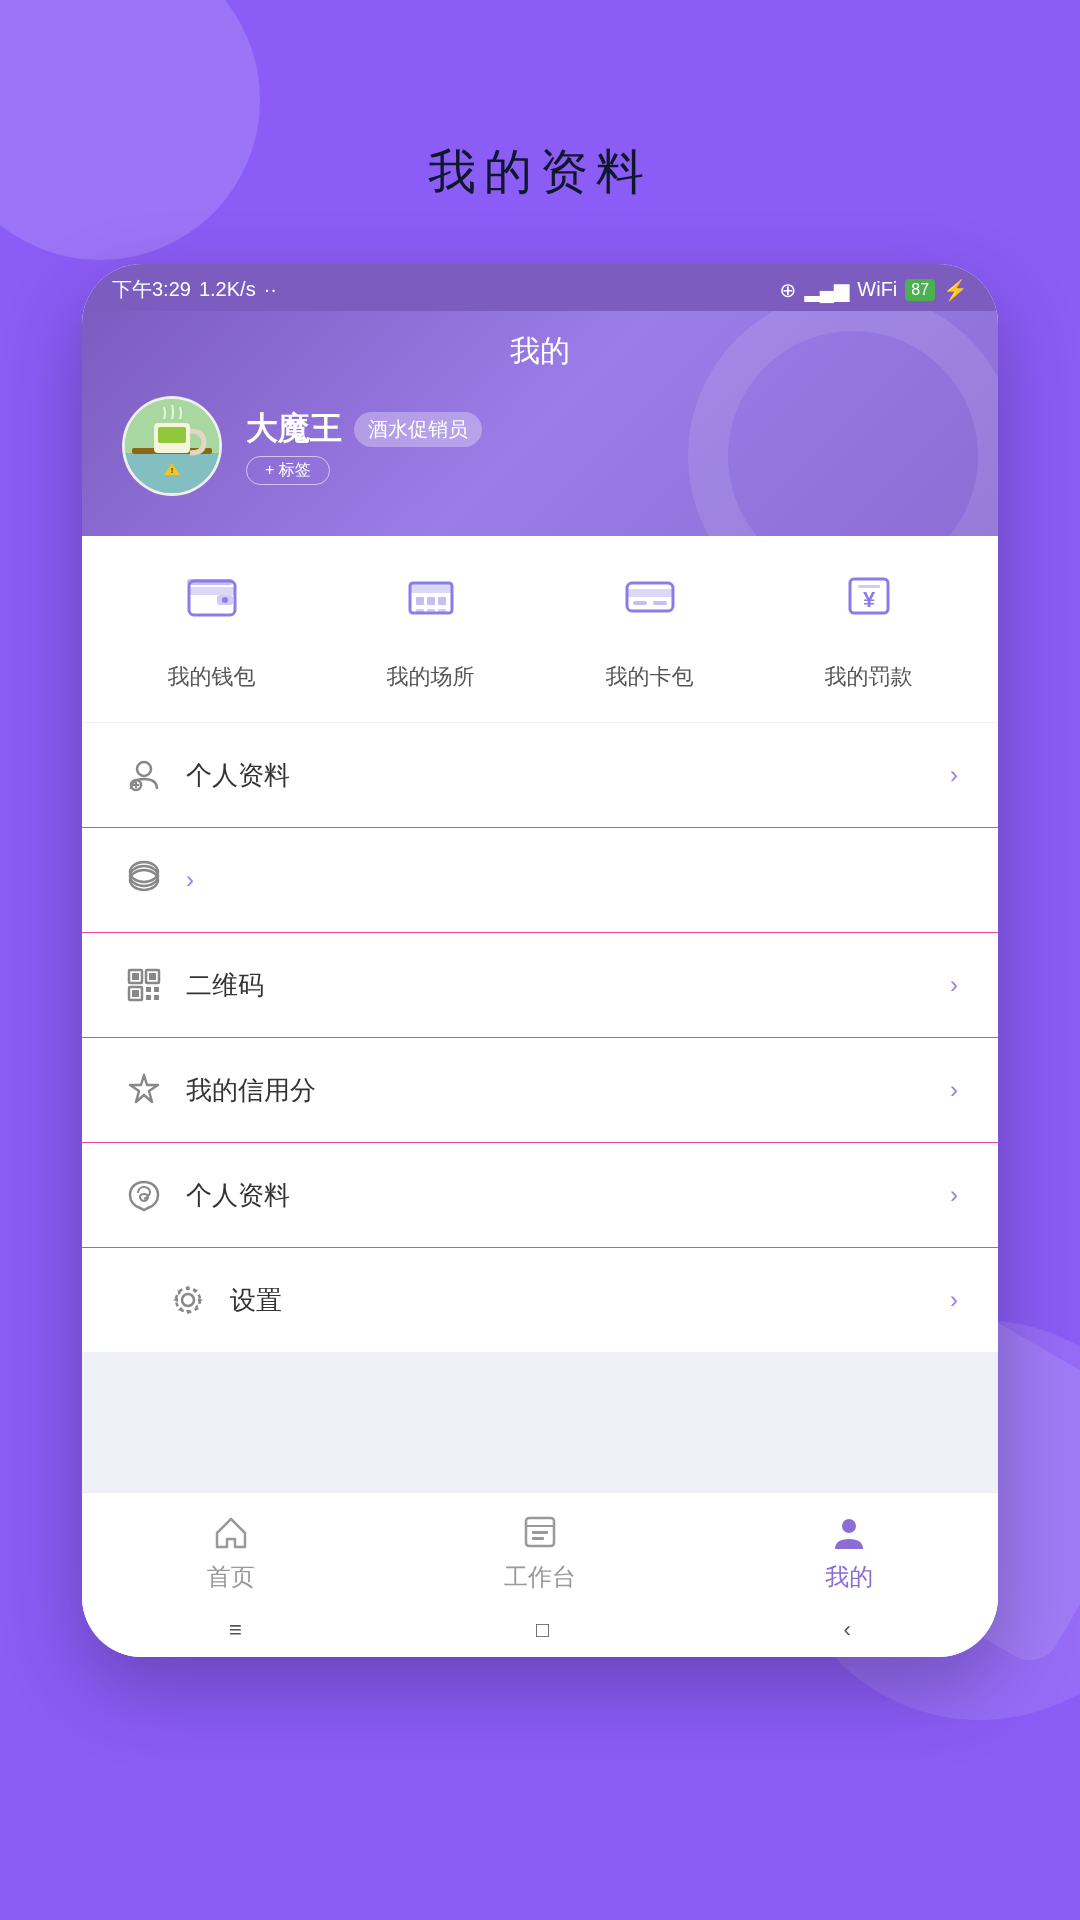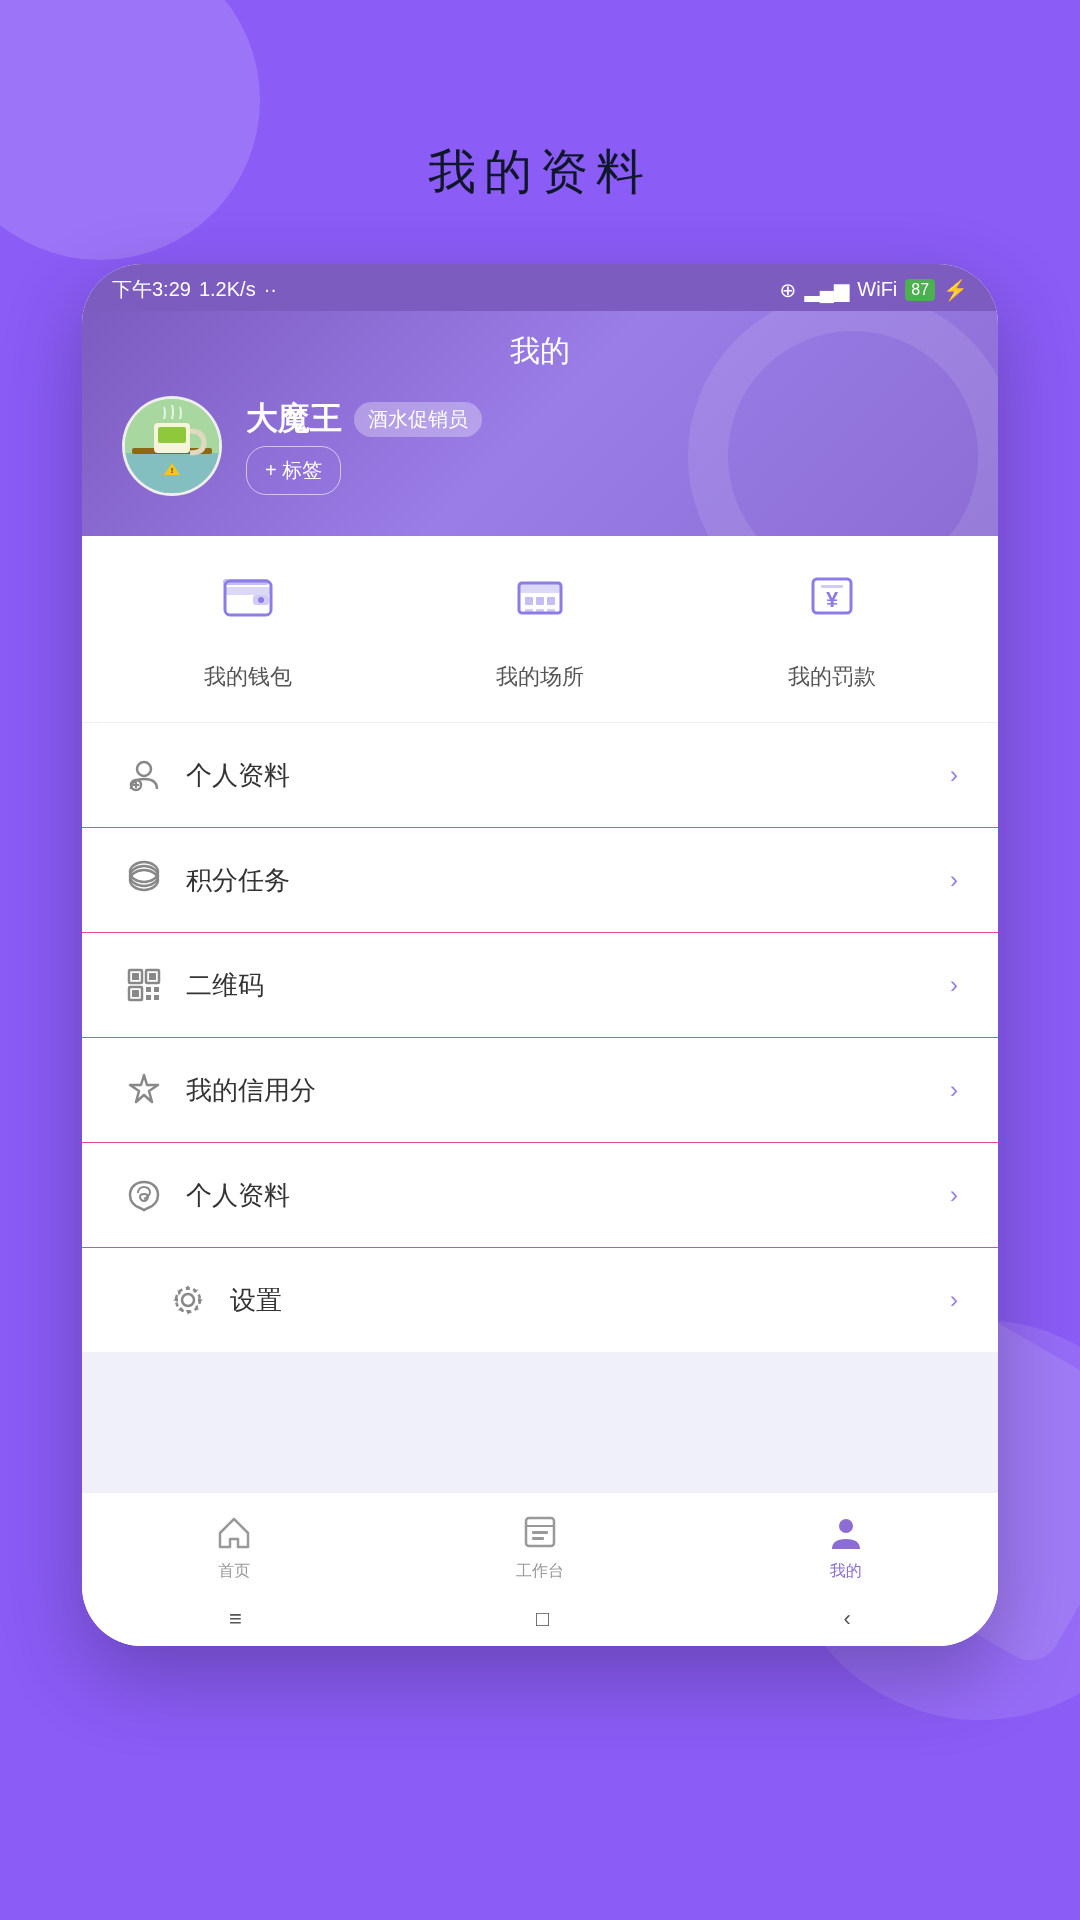--- a/index.html
+++ b/index.html
@@ -160,22 +160,22 @@
       font-size: 20px;
       padding: 4px 14px;
       border-radius: 20px;
       margin-left: 12px;
     }
     .user-tag-btn {
       display: inline-flex;
       align-items: center;
       border: 1.5px solid rgba(255,255,255,0.6);
       color: white;
-      font-size: 20px;
-      padding: 10px 18px;
+      font-size: 16px;
+      padding: 3px 18px;
       border-radius: 20px;
       background: transparent;
       gap: 4px;
       cursor: pointer;
       width: fit-content;
     }
 
     
     .quick-actions {
       background: white;
@@ -259,21 +259,21 @@
       cursor: pointer;
     }
     .nav-icon {
       width: 46px;
       height: 46px;
       display: flex;
       align-items: center;
       justify-content: center;
     }
     .nav-label {
-      font-size: 16px;
+      font-size: 24px;
       color: #999;
     }
     .nav-label.active { color: #8B6DD4; }
 
     
     .android-nav {
       background: white;
       display: flex;
       justify-content: space-around;
       align-items: center;
@@ -379,20 +379,31 @@
           <rect x="21" y="24" width="8" height="8" rx="1" fill="#8B7DE8" opacity="0.5"></rect>
           <rect x="32" y="24" width="8" height="8" rx="1" fill="#8B7DE8" opacity="0.5"></rect>
           <rect x="10" y="36" width="8" height="4" rx="1" fill="#8B7DE8" opacity="0.4"></rect>
           <rect x="21" y="36" width="8" height="4" rx="1" fill="#8B7DE8" opacity="0.4"></rect>
           <rect x="32" y="36" width="8" height="4" rx="1" fill="#8B7DE8" opacity="0.4"></rect>
         </svg>
       </div>
       <span class="quick-action-label">我的场所</span>
     </div>
 
+    <div class="quick-action-item">
+      <div class="quick-action-icon">
+        <svg width="50" height="46" viewBox="0 0 50 46">
+          <rect x="2" y="10" width="46" height="28" rx="5" fill="none" stroke="#8B7DE8" stroke-width="3"></rect>
+          <rect x="2" y="16" width="46" height="8" fill="#8B7DE8" opacity="0.3"></rect>
+          <rect x="8" y="28" width="14" height="4" rx="2" fill="#8B7DE8" opacity="0.5"></rect>
+          <rect x="28" y="28" width="14" height="4" rx="2" fill="#8B7DE8" opacity="0.5"></rect>
+        </svg>
+      </div>
+      <span class="quick-action-label">我的卡包</span>
+    </div>
 
     <div class="quick-action-item">
       <div class="quick-action-icon">
         <svg width="50" height="46" viewBox="0 0 50 46">
           <rect x="6" y="6" width="38" height="34" rx="4" fill="none" stroke="#8B7DE8" stroke-width="3"></rect>
           <text x="25" y="34" text-anchor="middle" font-size="22" fill="#8B7DE8" font-weight="bold">¥</text>
           <rect x="14" y="12" width="22" height="3" rx="1" fill="#8B7DE8" opacity="0.4"></rect>
         </svg>
       </div>
       <span class="quick-action-label">我的罚款</span>
@@ -417,21 +428,20 @@
     </div>
 
     <div class="menu-item">
       <div class="menu-icon">
         <svg width="36" height="36" viewBox="0 0 36 36">
           <ellipse cx="18" cy="18" rx="14" ry="10" fill="none" stroke="#888" stroke-width="2.5"></ellipse>
           <ellipse cx="18" cy="14" rx="14" ry="10" fill="none" stroke="#888" stroke-width="2.5"></ellipse>
           <ellipse cx="18" cy="10" rx="14" ry="10" fill="none" stroke="#888" stroke-width="2.5"></ellipse>
         </svg>
       </div>
-      <span class="menu-label">积分任务</span>
       <span class="menu-arrow">›</span>
     </div>
 
     <div class="menu-item">
       <div class="menu-icon">
         <svg width="36" height="36" viewBox="0 0 36 36">
           <rect x="3" y="3" width="13" height="13" rx="1" fill="none" stroke="#888" stroke-width="2.5"></rect>
           <rect x="6" y="6" width="7" height="7" rx="0.5" fill="#888"></rect>
           <rect x="20" y="3" width="13" height="13" rx="1" fill="none" stroke="#888" stroke-width="2.5"></rect>
           <rect x="23" y="6" width="7" height="7" rx="0.5" fill="#888"></rect>

